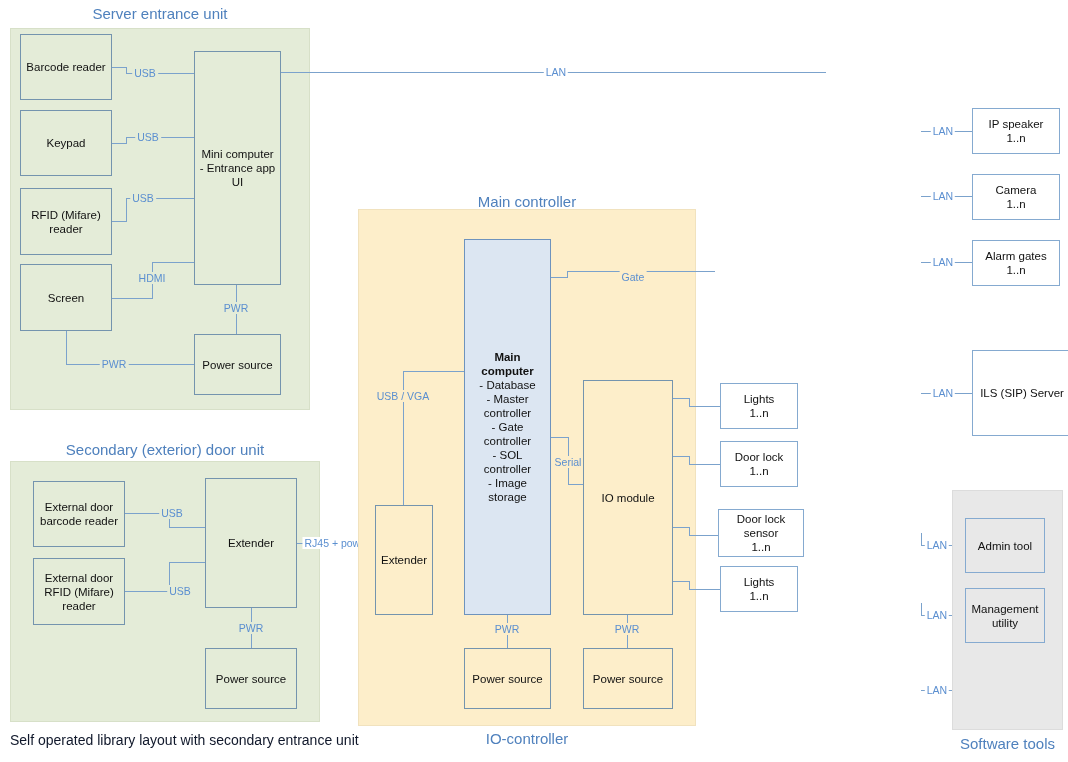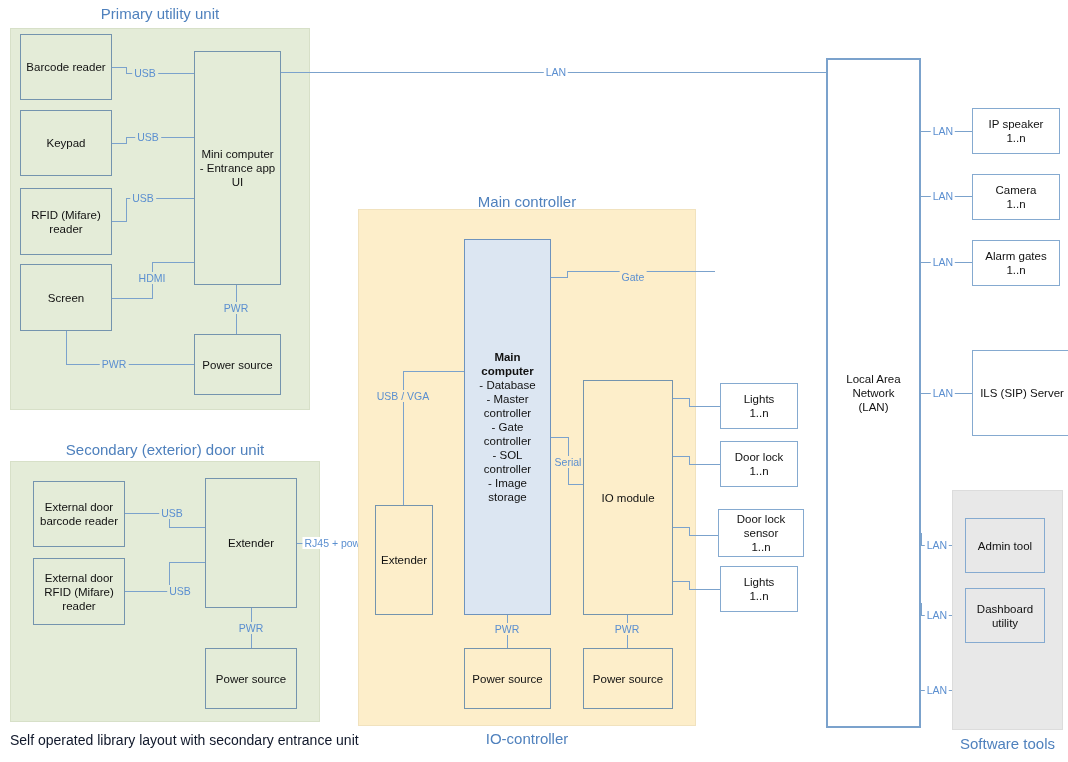--- a/index.html
+++ b/index.html
@@ -91,21 +91,21 @@
     font-size: 14px;
     line-height: 18px;
     white-space: nowrap;
   }
 </style>
 </head>
 <body>
 
 <div id="canvas">
 
-  <div class="panel-title" style="left:10px; top:5px; width:300px;">Primary utility unit</div>
+  <div class="panel-title" style="left:10px; top:5px; width:300px;">Server entrance unit</div>
   <div class="panel green" style="left:10px; top:28px; width:300px; height:382px;"></div>
 
   <div class="h" style="left:112px; top:67px; width:14px;"></div>
   <div class="v" style="left:126px; top:67px; height:6px;"></div>
   <div class="h" style="left:126px; top:73px; width:68px;"></div>
   <div class="elabel ongreen" style="left:145px; top:73px;">USB</div>
 
   <div class="h" style="left:112px; top:143px; width:14px;"></div>
   <div class="v" style="left:126px; top:137px; height:7px;"></div>
   <div class="h" style="left:126px; top:137px; width:68px;"></div>
@@ -312,27 +312,20 @@
     </span>
   </div>
 
   <div class="box white" style="left:720px; top:566px; width:78px; height:46px;">
     <span class="lines">
       <span class="l">Lights</span>
       <span class="l">1..n</span>
     </span>
   </div>
 
-  <div class="box white" style="left:826px; top:58px; width:95px; height:670px; border-width:2px; border-color:#7ba2cc;">
-    <span class="lines">
-      <span class="l">Local Area</span>
-      <span class="l">Network</span>
-      <span class="l">(LAN)</span>
-    </span>
-  </div>
 
   <div class="h" style="left:921px; top:131px; width:51px;"></div>
   <div class="elabel" style="left:943px; top:131px;">LAN</div>
 
   <div class="h" style="left:921px; top:196px; width:51px;"></div>
   <div class="elabel" style="left:943px; top:196px;">LAN</div>
 
   <div class="h" style="left:921px; top:262px; width:51px;"></div>
   <div class="elabel" style="left:943px; top:262px;">LAN</div>
 
@@ -381,21 +374,21 @@
   <div class="panel-title" style="left:950px; top:735px; width:115px;">Software tools</div>
 
   <div class="box soft" style="left:965px; top:518px; width:80px; height:55px;">
     <span class="lines">
         <span class="l">Admin tool</span>
       </span>
   </div>
 
   <div class="box soft" style="left:965px; top:588px; width:80px; height:55px;">
     <span class="lines">
-      <span class="l">Dashboard</span>
+      <span class="l">Management</span>
       <span class="l">utility</span>
     </span>
   </div>
 
 
   <div class="caption" style="left:10px; top:731px;">Self operated library layout with secondary entrance unit</div>
 
 </div>
 
 </body></html>

